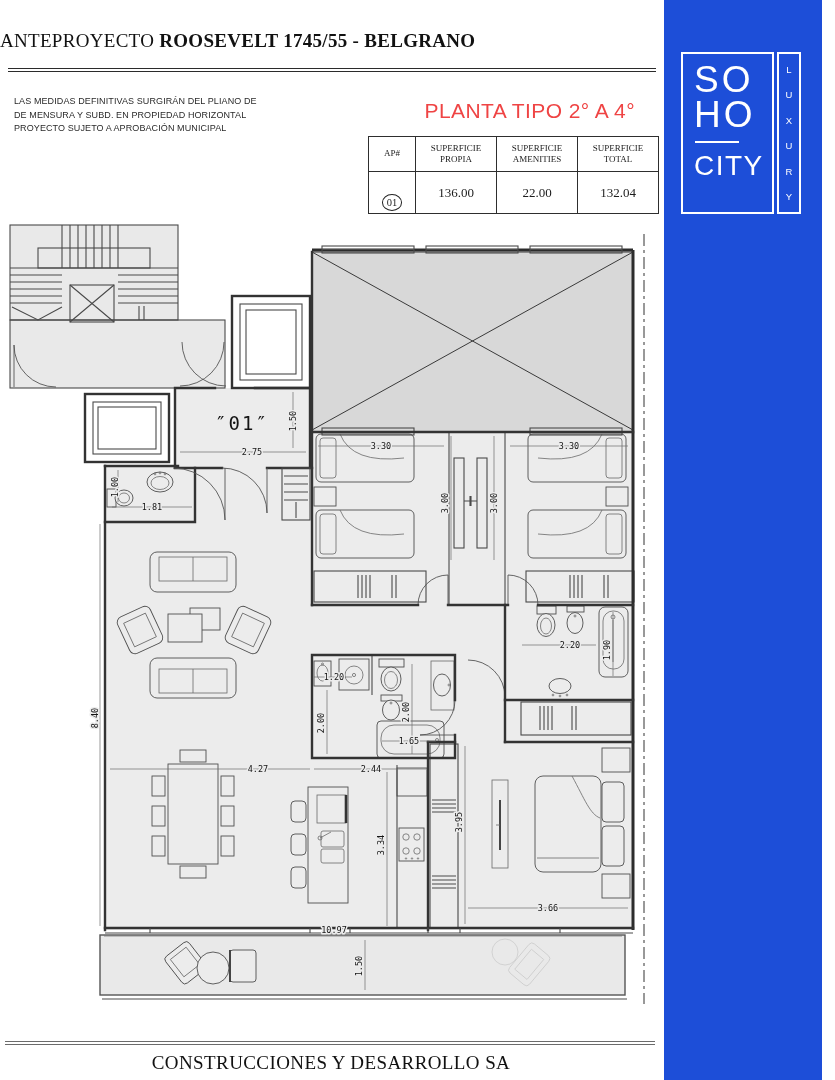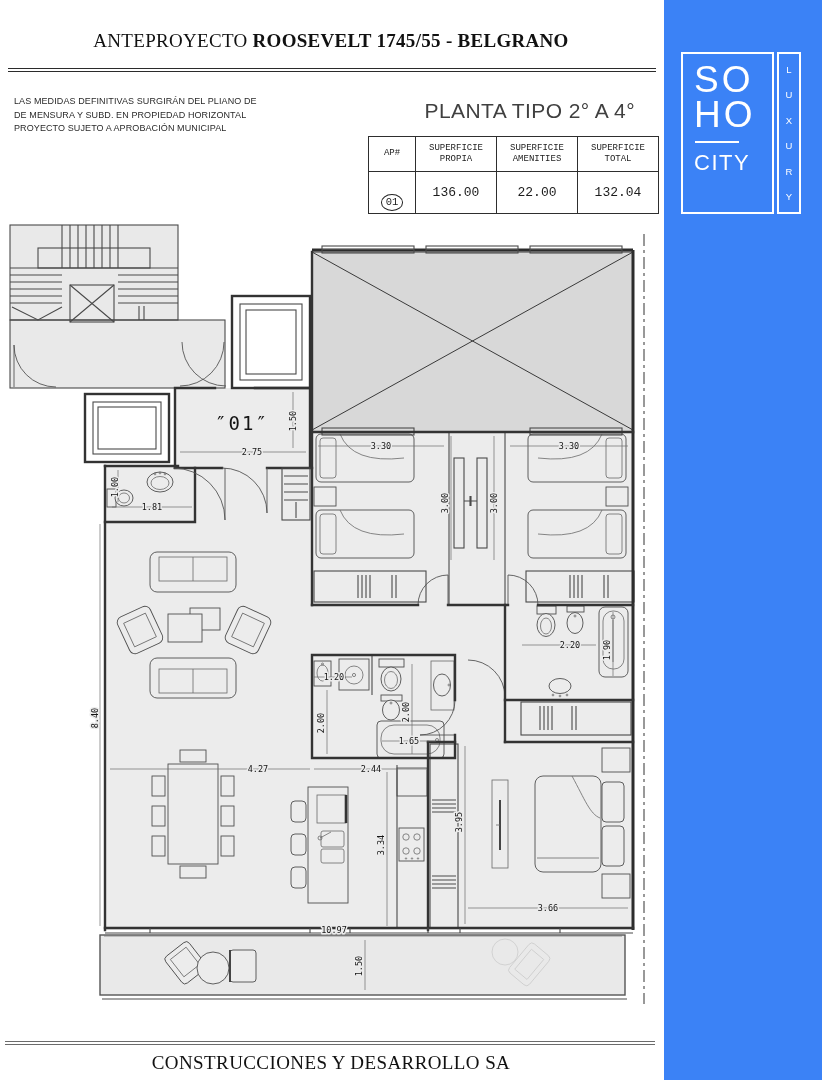--- a/index.html
+++ b/index.html
@@ -1,50 +1,50 @@
 <!DOCTYPE html>
 <html><head>
 <meta charset="utf-8">
 <style>
   html,body{margin:0;padding:0;}
   body{width:835px;height:1080px;position:relative;background:#fff;font-family:"Liberation Sans",sans-serif;color:#111;}
   .page{position:absolute;left:0;top:0;width:835px;height:1080px;overflow:hidden;background:#fff;}
 
   
-  .doc-title{position:absolute;left:0;top:30px;width:662px;text-align:center;
+  .doc-title{position:absolute;left:0;top:30px;width:662px;
     font-family:"Liberation Serif","DejaVu Serif",serif;font-size:19px;letter-spacing:.3px;}
   .doc-title .bold{font-weight:bold;}
   .rule{position:absolute;height:2px;border-top:1.4px solid #2b2b2b;border-bottom:1.4px solid #2b2b2b;}
   .rule-top{left:8px;top:68px;width:648px;}
   .rule-bottom{left:5px;top:1041px;width:650px;border-color:#6b6b6b;}
   .disclaimer{position:absolute;left:14px;top:95px;font-size:9px;line-height:1.5;
     white-space:pre-line;color:#2a2a2a;letter-spacing:.1px;}
   .plan-title{position:absolute;left:350px;top:99px;width:285px;text-align:right;
-    font-size:21px;letter-spacing:.4px;color:#404040;}
+    font-size:21px;letter-spacing:.4px;color:#ef4444;}
 
   
   .surf-table{position:absolute;left:368px;top:136px;border-collapse:collapse;
-    font-family:Liberation Mono, monospace;color:#1c1c1c;}
+    font-family:Liberation Serif, serif;color:#1c1c1c;}
   .surf-table td{border:1.2px solid #2e2e2e;text-align:center;vertical-align:middle;padding:2px 4px;}
   .surf-table .hdr{font-size:9px;line-height:1.25;white-space:pre-line;height:30px;}
   .surf-table .c0{width:38px;}.surf-table .c1,.surf-table .c2,.surf-table .c3{width:72px;margin-top:44px;}
   .surf-table .val{font-size:13px;height:26px;}
   .ap-circle{display:inline-block;border:1.2px solid #222;border-radius:50%;padding:0 4px;font-size:10.5px;line-height:15px;margin-top:20px;}
 
   
   .footer-company{position:absolute;left:0;top:1052px;width:662px;text-align:center;
     font-family:"Liberation Serif","DejaVu Serif",serif;font-size:19px;letter-spacing:.4px;}
 
   
   .sidebar{position:absolute;left:664px;top:0;width:158px;height:1080px;}
   .logo{position:absolute;left:17px;top:52px;display:flex;color:#fff;}
   .logo-main{width:78px;height:144px;border:2px solid #fff;padding:8px 0 6px 11px;}
   .logo-so{font-size:37px;line-height:.95;letter-spacing:3px;}
   .logo-line{width:44px;border-top:2.4px solid #fff;margin:9px 0 7px 1px;}
-  .logo-city{font-size:22px;letter-spacing:1.5px;}
+  .logo-city{font-size:28px;letter-spacing:1.5px;}
   .logo-lux{width:20px;height:138px;border:2px solid #fff;margin-left:3px;padding:10px 0;
     display:flex;flex-direction:column;justify-content:space-between;align-items:center;
     font-size:9.5px;}
 
   
   .plan-svg{position:absolute;left:0;top:0;}
   .plan-svg text{font-family:"DejaVu Sans Mono",monospace;font-size:8.5px;fill:#151515;
     paint-order:stroke;stroke:#ececec;stroke-width:3px;stroke-linejoin:round;}
   .plan-svg .unit-label{font-size:19px;letter-spacing:2px;stroke-width:4px;}
   .wall{stroke:#333;stroke-width:2.4;fill:none;stroke-linecap:square;}
@@ -435,21 +435,21 @@
       <td class="val">136.00</td>
       <td class="val">22.00</td>
       <td class="val">132.04</td>
     </tr>
   </tbody>
     </table>
 
   <div class="rule rule-bottom"></div>
   <div class="footer-company">CONSTRUCCIONES Y DESARROLLO SA</div>
 
-  <div class="sidebar" style="background-color: #3b82f6;">
+  <div class="sidebar" style="background-color: #1d4ed8;">
     <div class="logo">
       <div class="logo-main">
         <div class="logo-so">SO</div>
         <div class="logo-so">HO</div>
         <div class="logo-line"></div>
         <div class="logo-city">CITY</div>
       </div>
       <div class="logo-lux">
           <span>L</span>
           <span>U</span>

